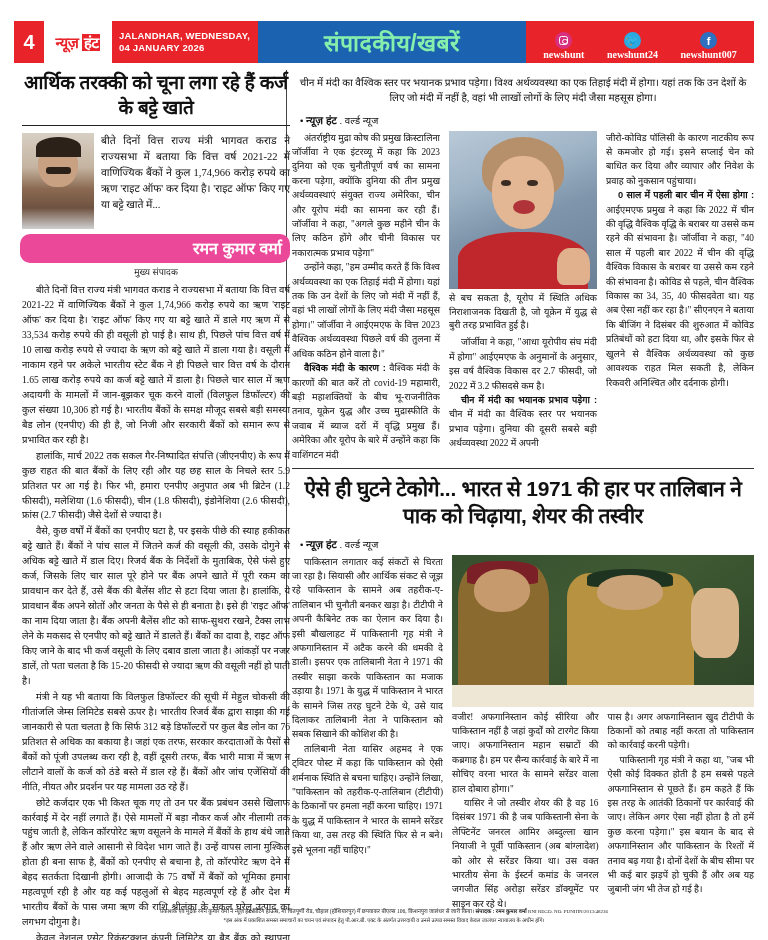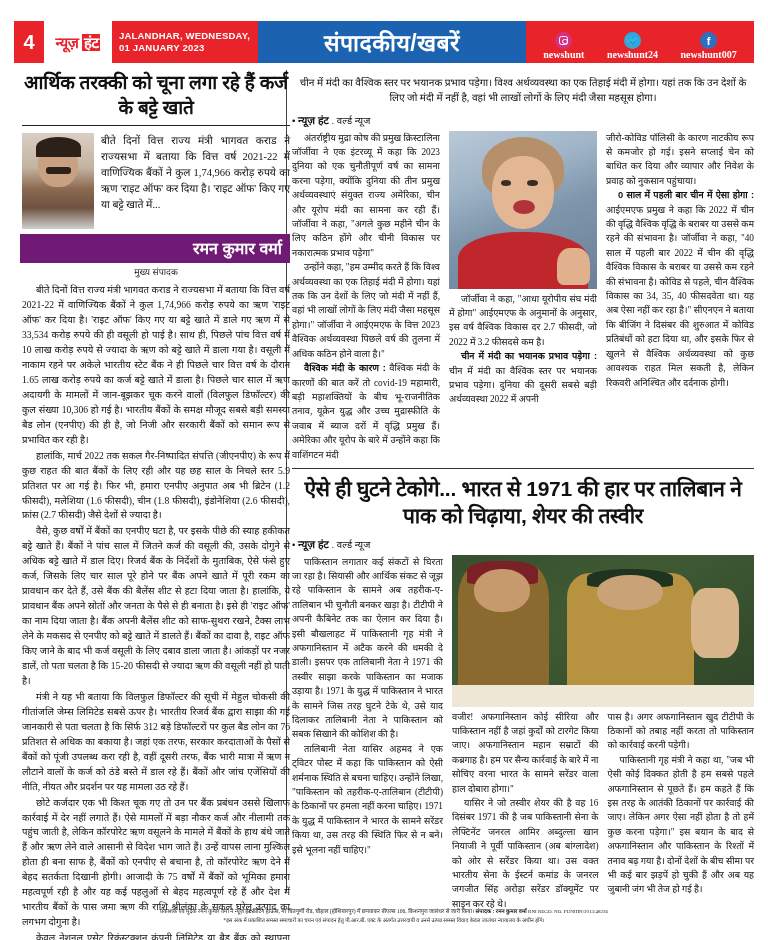--- a/index.html
+++ b/index.html
@@ -63,21 +63,21 @@
     padding-left: 7px;
     font-family: "Liberation Sans", sans-serif;
     font-weight: bold;
     font-size: 9.5px;
     line-height: 1.25;
     letter-spacing: 0.2px;
   }
   .mh-section {
     flex: 1 1 auto;
     background: #1b63b0;
-    color: #ffffff;
+    color: #86efac;
     display: flex; align-items: center; justify-content: center;
     font-family: "Liberation Sans", sans-serif;
     font-weight: bold;
     font-size: 23px;
     letter-spacing: 0.5px;
   }
   .mh-social {
     flex: 0 0 228px;
     background: #e8232a;
     display: flex; align-items: flex-end; justify-content: space-around;
@@ -159,30 +159,31 @@
   }
   .ed-intro-txt {
     flex: 1 1 auto;
     font-size: 10.5px;
     line-height: 1.52;
     color: #111;
     text-align: justify;
   }
   .ed-namebar {
     margin-top: 5px;
-    background: #701a75;
+    background: #ec4899;
     color: #fff;
     text-align: right;
     padding: 3px 8px 4px 0;
     font-family: "Liberation Sans", sans-serif;
     font-weight: bold;
     font-size: 16px;
     position: relative;
     z-index: 2;
     margin-left: -2px;
+    border-radius: 10px;
   }
   .ed-role {
     text-align: center;
     font-size: 9px;
     color: #222;
     margin-top: 2px;
     margin-bottom: 5px;
     font-family: "Liberation Sans", sans-serif;
   }
   .body-txt {
@@ -214,20 +215,21 @@
     text-align: center;
     color: #111;
     margin-top: 5px;
     padding: 0 4px;
   }
   .byline {
     font-size: 9.6px;
     color: #111;
     margin-top: 7px;
     font-family: "Liberation Sans", sans-serif;
+    margin-left: 8px;
   }
   .byline b { font-size: 10.5px; }
   .cols3 {
     display: flex;
     gap: 9px;
     margin-top: 4px;
   }
   .col { flex: 1 1 0; min-width: 0; }
   .news-txt {
     font-size: 9.3px;
@@ -342,21 +344,21 @@
 
 <div class="page">
 
   <div class="masthead">
     <div class="mh-pageno">4</div>
     <div class="mh-logo">
       <span class="mh-logo-txt"><span>न्यूज़</span> <span class="hunt">हंट</span></span>
     </div>
     <div class="mh-date">
       <span>JALANDHAR, WEDNESDAY,</span>
-      <span>01 JANUARY 2023</span>
+      <span>04 JANUARY 2026</span>
     </div>
     <div class="mh-section">संपादकीय/खबरें</div>
     <div class="mh-social">
       <div class="soc">
         <span class="soc-ic ig">
             <span class="sq"></span>
           </span>
         <span class="soc-lbl">newshunt</span>
       </div>
       <div class="soc">
@@ -418,20 +420,21 @@
         <div class="col">
           <div class="photo-imf">
             <span class="hair"></span>
               <span class="face"></span>
             <span class="eyeL"></span>
               <span class="eyeR"></span>
             <span class="mouth"></span>
               <span class="jacket"></span>
               <span class="hand"></span>
           </div>
+          <div class="caption">से बच सकता है, यूरोप में स्थिति अधिक निराशाजनक दिखती है, जो यूक्रेन में युद्ध से बुरी तरह प्रभावित हुई है।</div>
           <div class="news-txt" style="margin-top:2px;">
             <p>जॉर्जीवा ने कहा, "आधा यूरोपीय संघ मंदी में होगा" आईएमएफ के अनुमानों के अनुसार, इस वर्ष वैश्विक विकास दर 2.7 फीसदी, जो 2022 में 3.2 फीसदसे कम है।</p>
             <p><b>चीन में मंदी का भयानक प्रभाव पड़ेगा :</b> चीन में मंदी का वैश्विक स्तर पर भयानक प्रभाव पड़ेगा। दुनिया की दूसरी सबसे बड़ी अर्थव्यवस्था 2022 में अपनी</p>
           </div>
         </div>
         <div class="col">
           <div class="news-txt">
             <p class="noind">जीरो-कोविड पॉलिसी के कारण नाटकीय रूप से कमजोर हो गई। इसने सप्लाई चेन को बाधित कर दिया और व्यापार और निवेश के प्रवाह को नुकसान पहुंचाया।</p>
             <p><b>0 साल में पहली बार चीन में ऐसा होगा :</b> आईएमएफ प्रमुख ने कहा कि 2022 में चीन की वृद्धि वैश्विक वृद्धि के बराबर या उससे कम रहने की संभावना है। जॉर्जीवा ने कहा, "40 साल में पहली बार 2022 में चीन की वृद्धि वैश्विक विकास के बराबर या उससे कम रहने की संभावना है। कोविड से पहले, चीन वैश्विक विकास का 34, 35, 40 फीसदवेता था। यह अब ऐसा नहीं कर रहा है।" सीएनएन ने बताया कि बीजिंग ने दिसंबर की शुरुआत में कोविड प्रतिबंधों को हटा दिया था, और इसके फिर से खुलने से वैश्विक अर्थव्यवस्था को कुछ आवश्यक राहत मिल सकती है, लेकिन रिकवरी अनिश्चित और दर्दनाक होगी।</p>
           </div>

